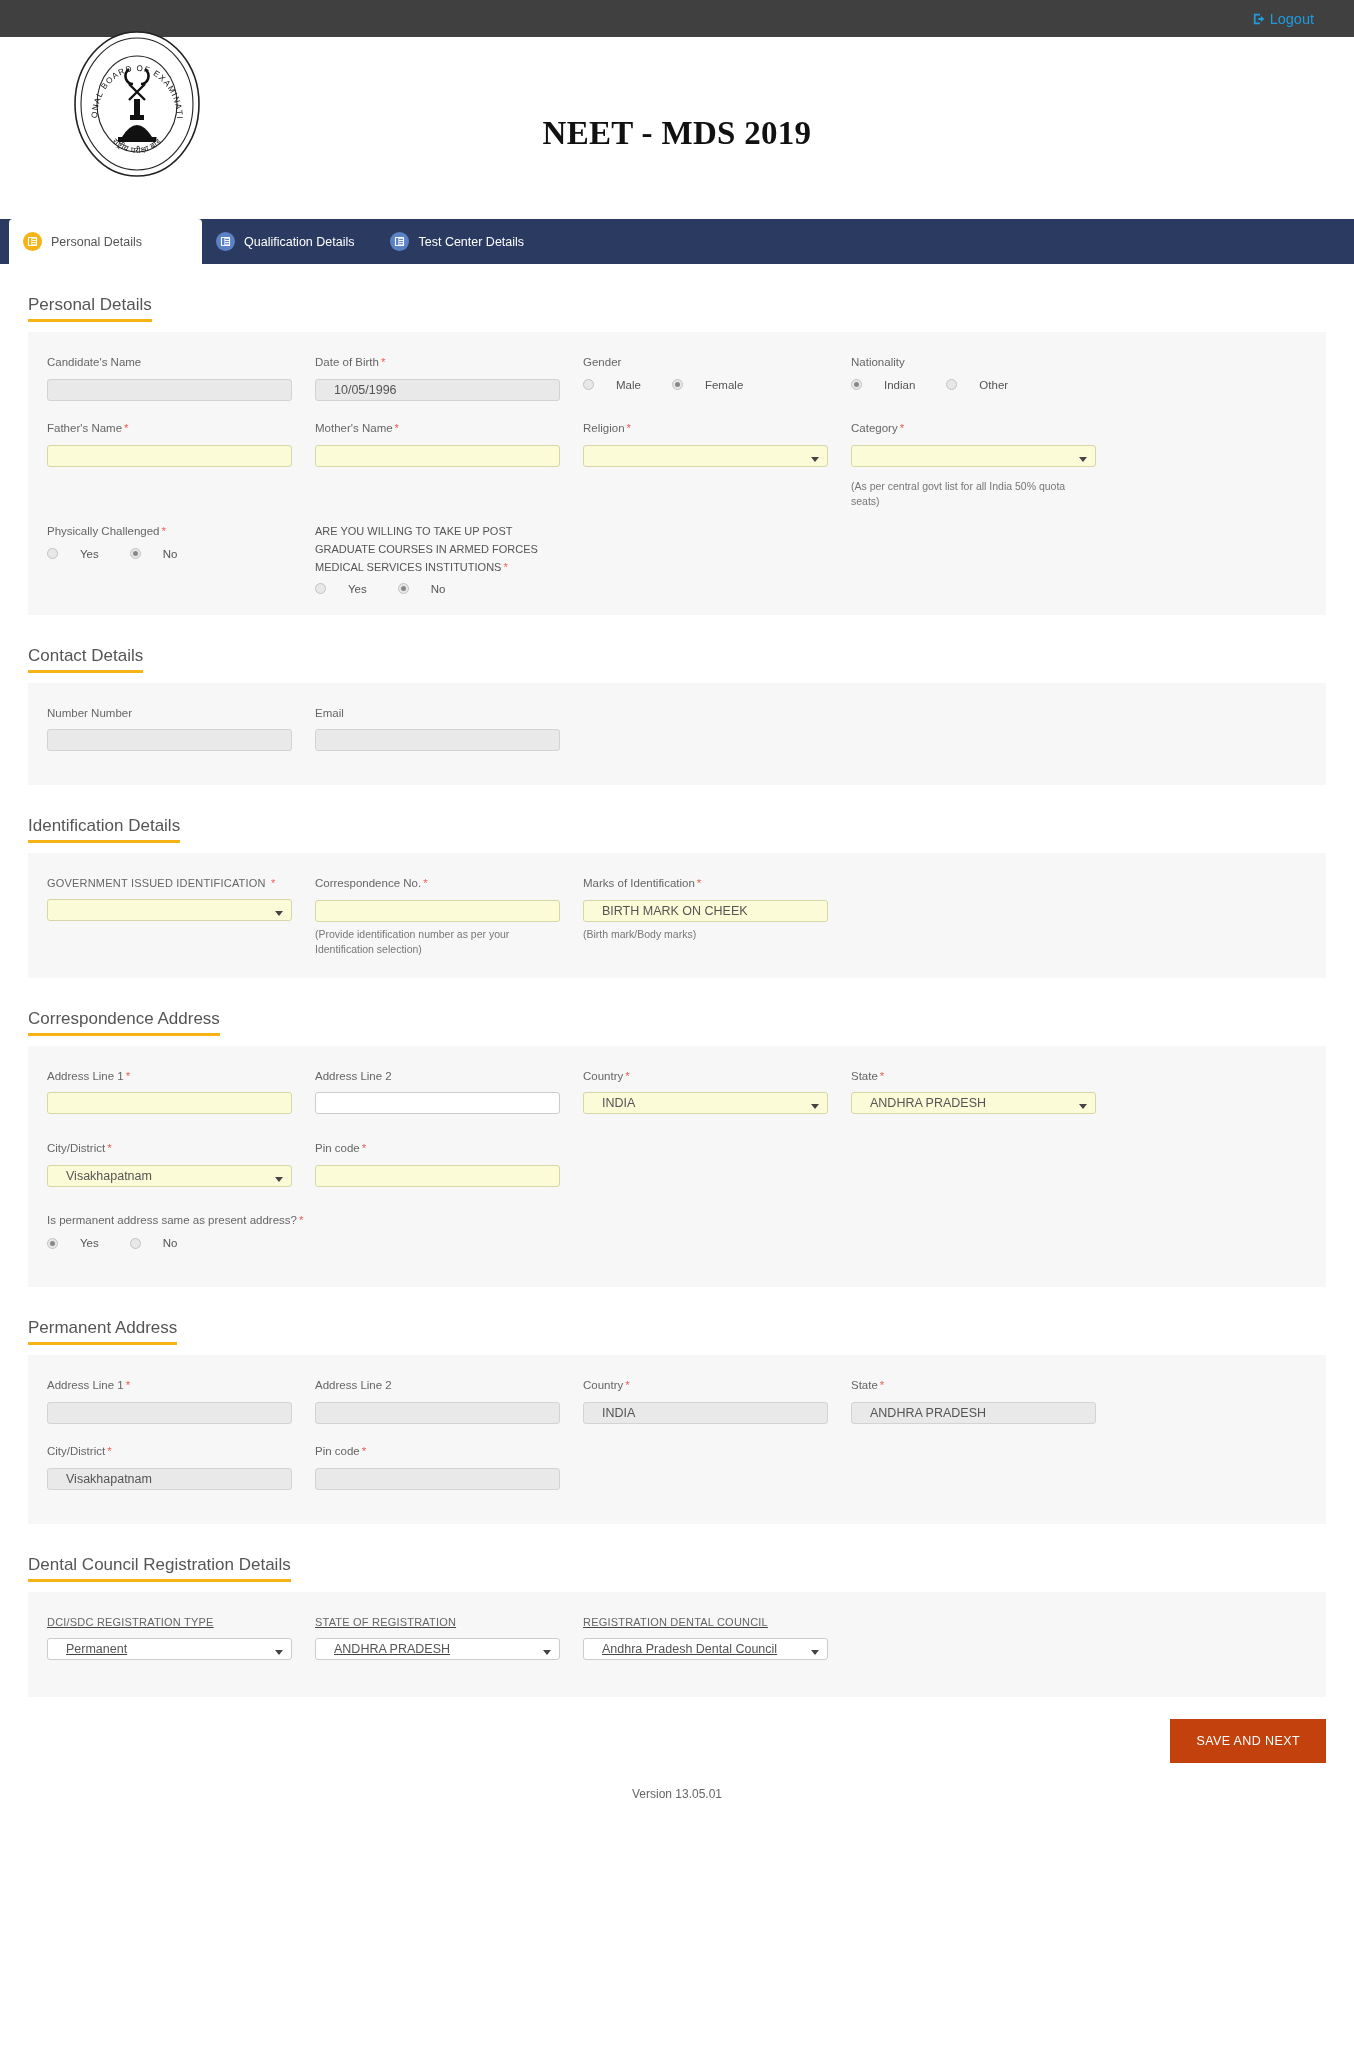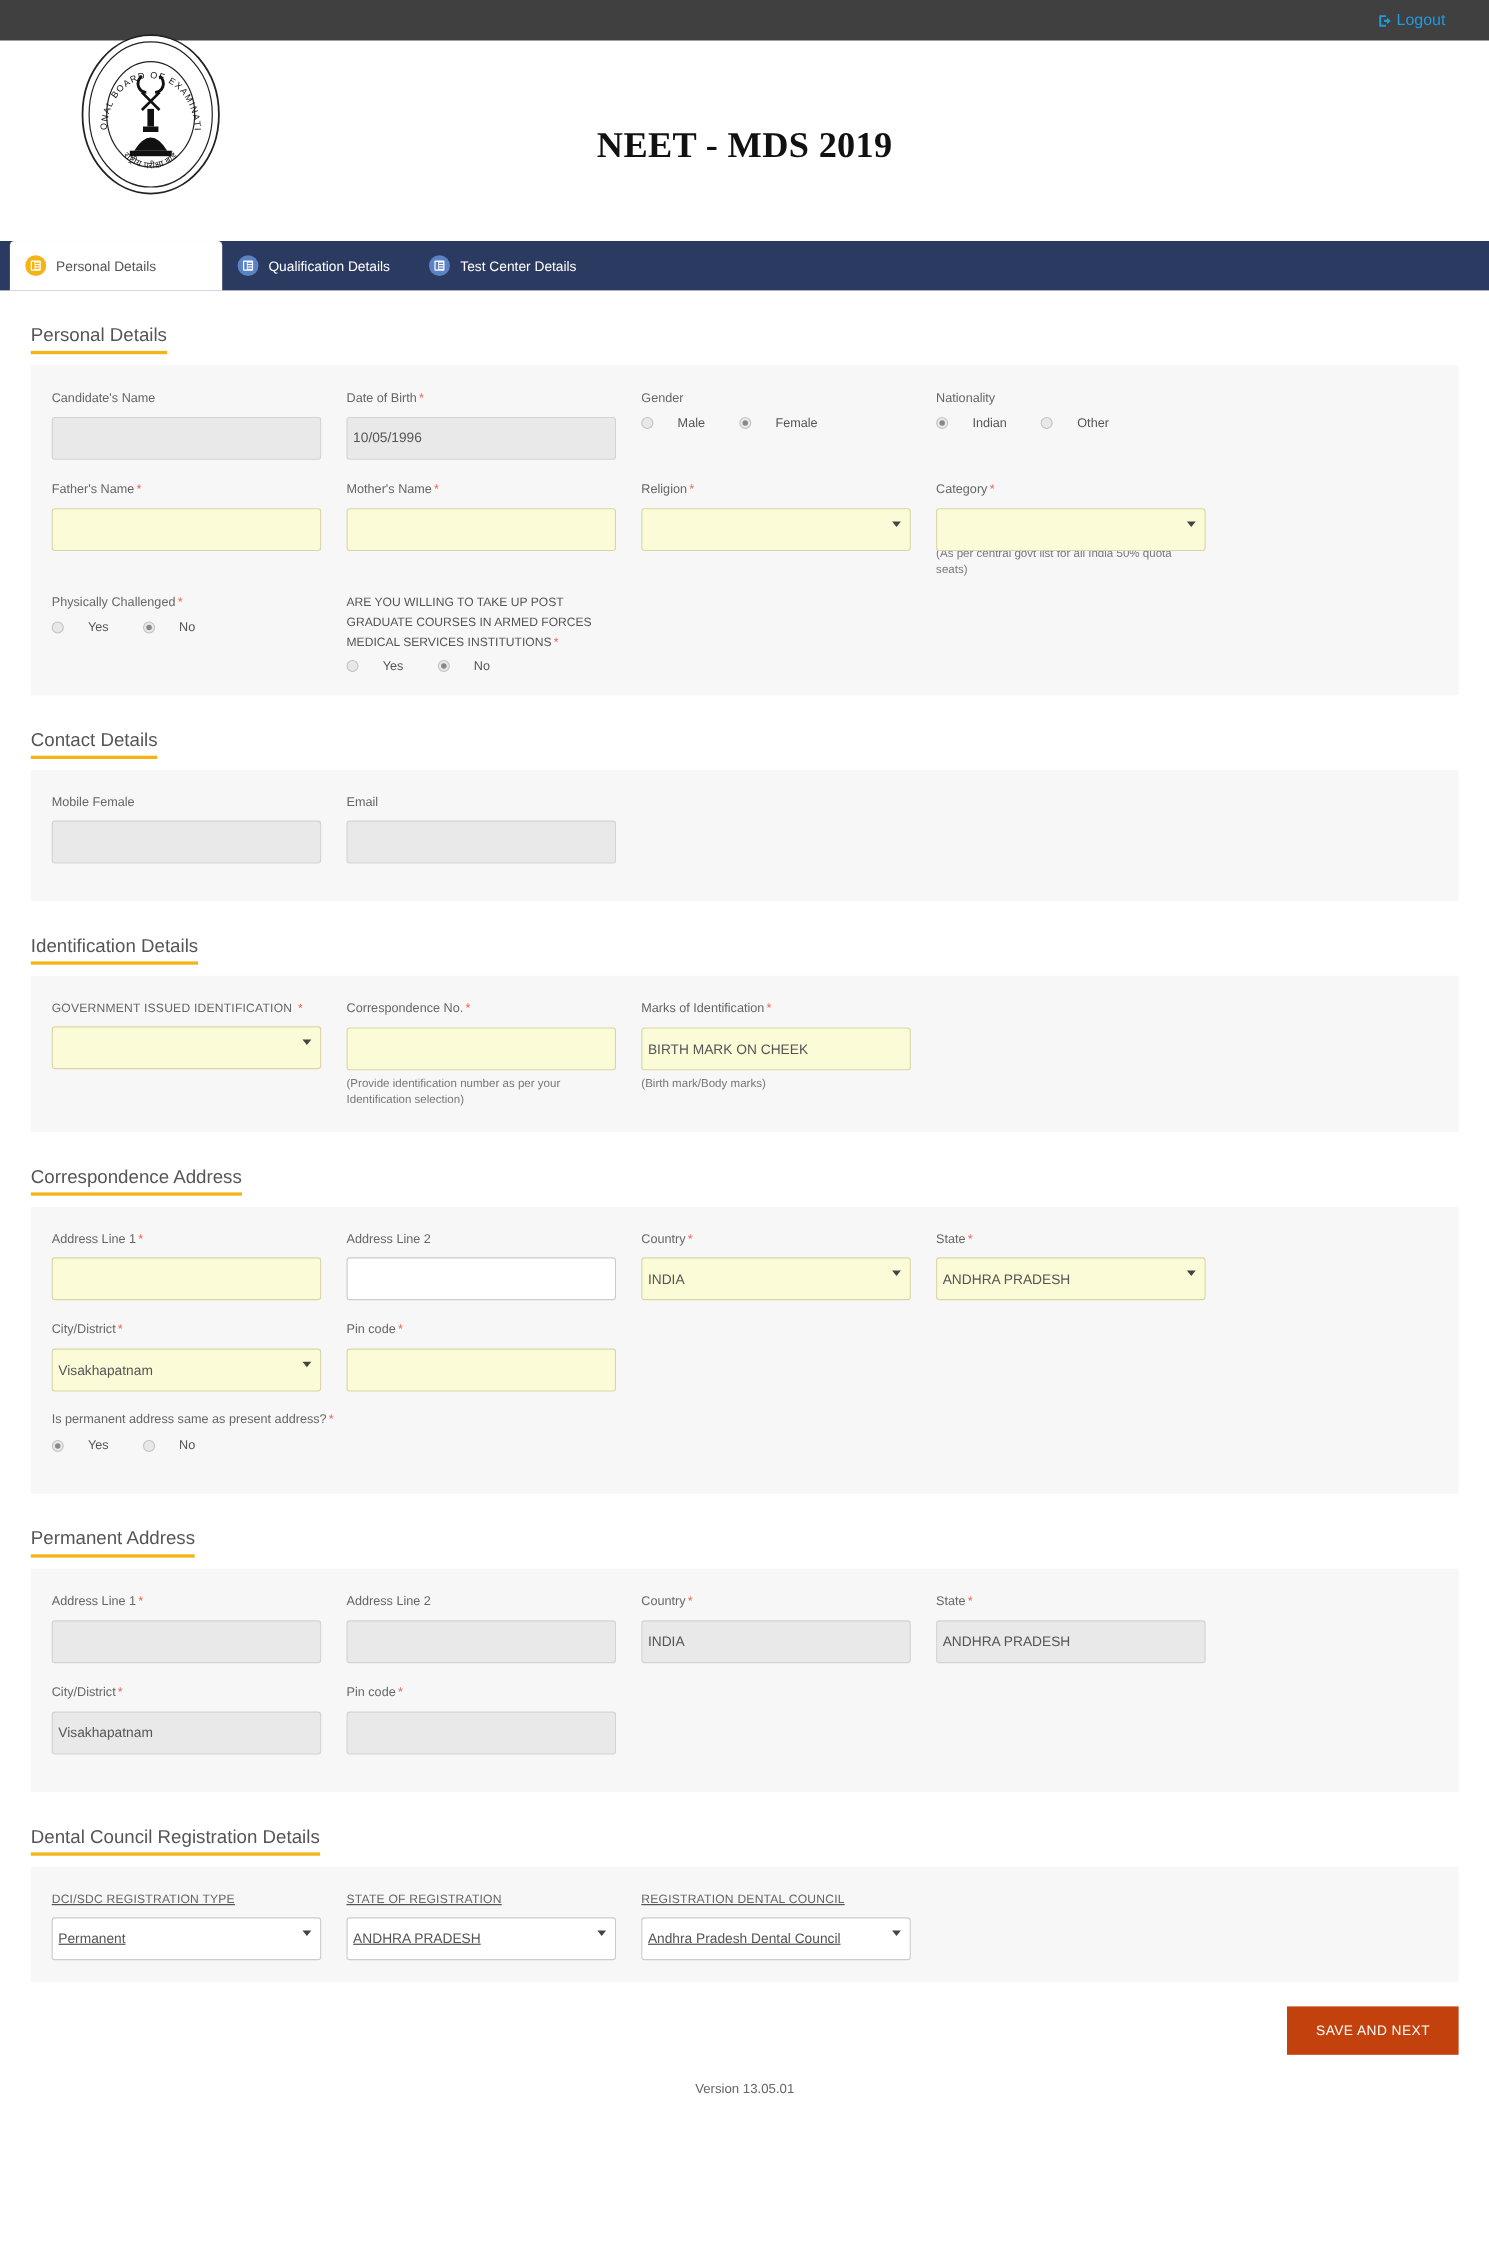--- a/index.html
+++ b/index.html
@@ -128,28 +128,28 @@
     margin-bottom:7px;
     line-height:1.55;
     font-weight:400;
   }
   label.fl.caps { font-size:11px; letter-spacing:.2px; }
   .req { color:#f0615a; margin-left:2px; }
 
   .inp {
     display:block;
     width:100%;
-    height:39px;
+    height:22px;
     border:1px solid #ccc;
     border-radius:3px;
     background:#ffffff;
     font-family:"Liberation Sans", sans-serif;
     font-size:12.5px;
     color:#555;
-    padding:0 5px;
+    padding:0 18px;
     outline:none;
   }
   .inp.yellow { background:#fcfbd7; border-color:#d9d6a6; }
   .inp.disabled { background:#e9e9e9; border-color:#d3d3d3; color:#555; }
 
   .sel {
     position:relative;
     height:29px;
   }
   .sel .inp { padding-right:24px; }
@@ -412,21 +412,21 @@
       </div>
       <div class="col"></div>
       <div class="col"></div>
     </div>
   </div>
 
   <div class="sec-title-wrap"><h2 class="sec-title">Contact Details</h2></div>
   <div class="panel">
     <div class="row" style="padding-bottom:14px;">
       <div class="col">
-        <label class="fl"><span>Mobile Female</span></label>
+        <label class="fl"><span>Number Number</span></label>
         <input class="inp disabled" readonly="" value="" style="">
       </div>
       <div class="col">
         <label class="fl"><span>Email</span></label>
         <input class="inp disabled" readonly="" value="" style="">
       </div>
       <div class="col"></div>
       <div class="col"></div>
     </div>
   </div>

